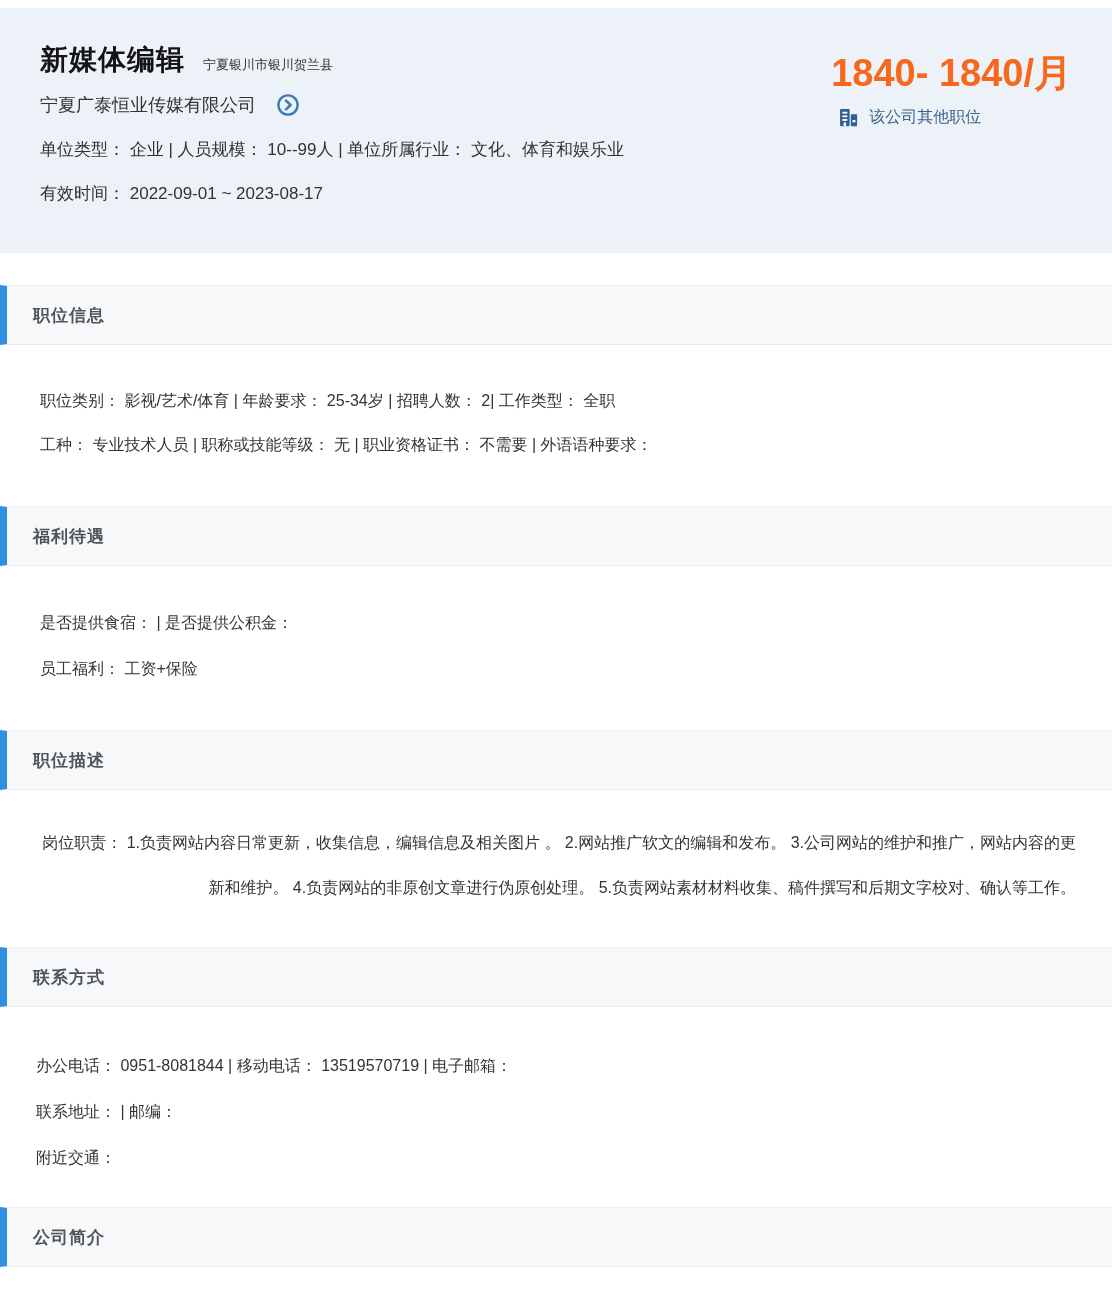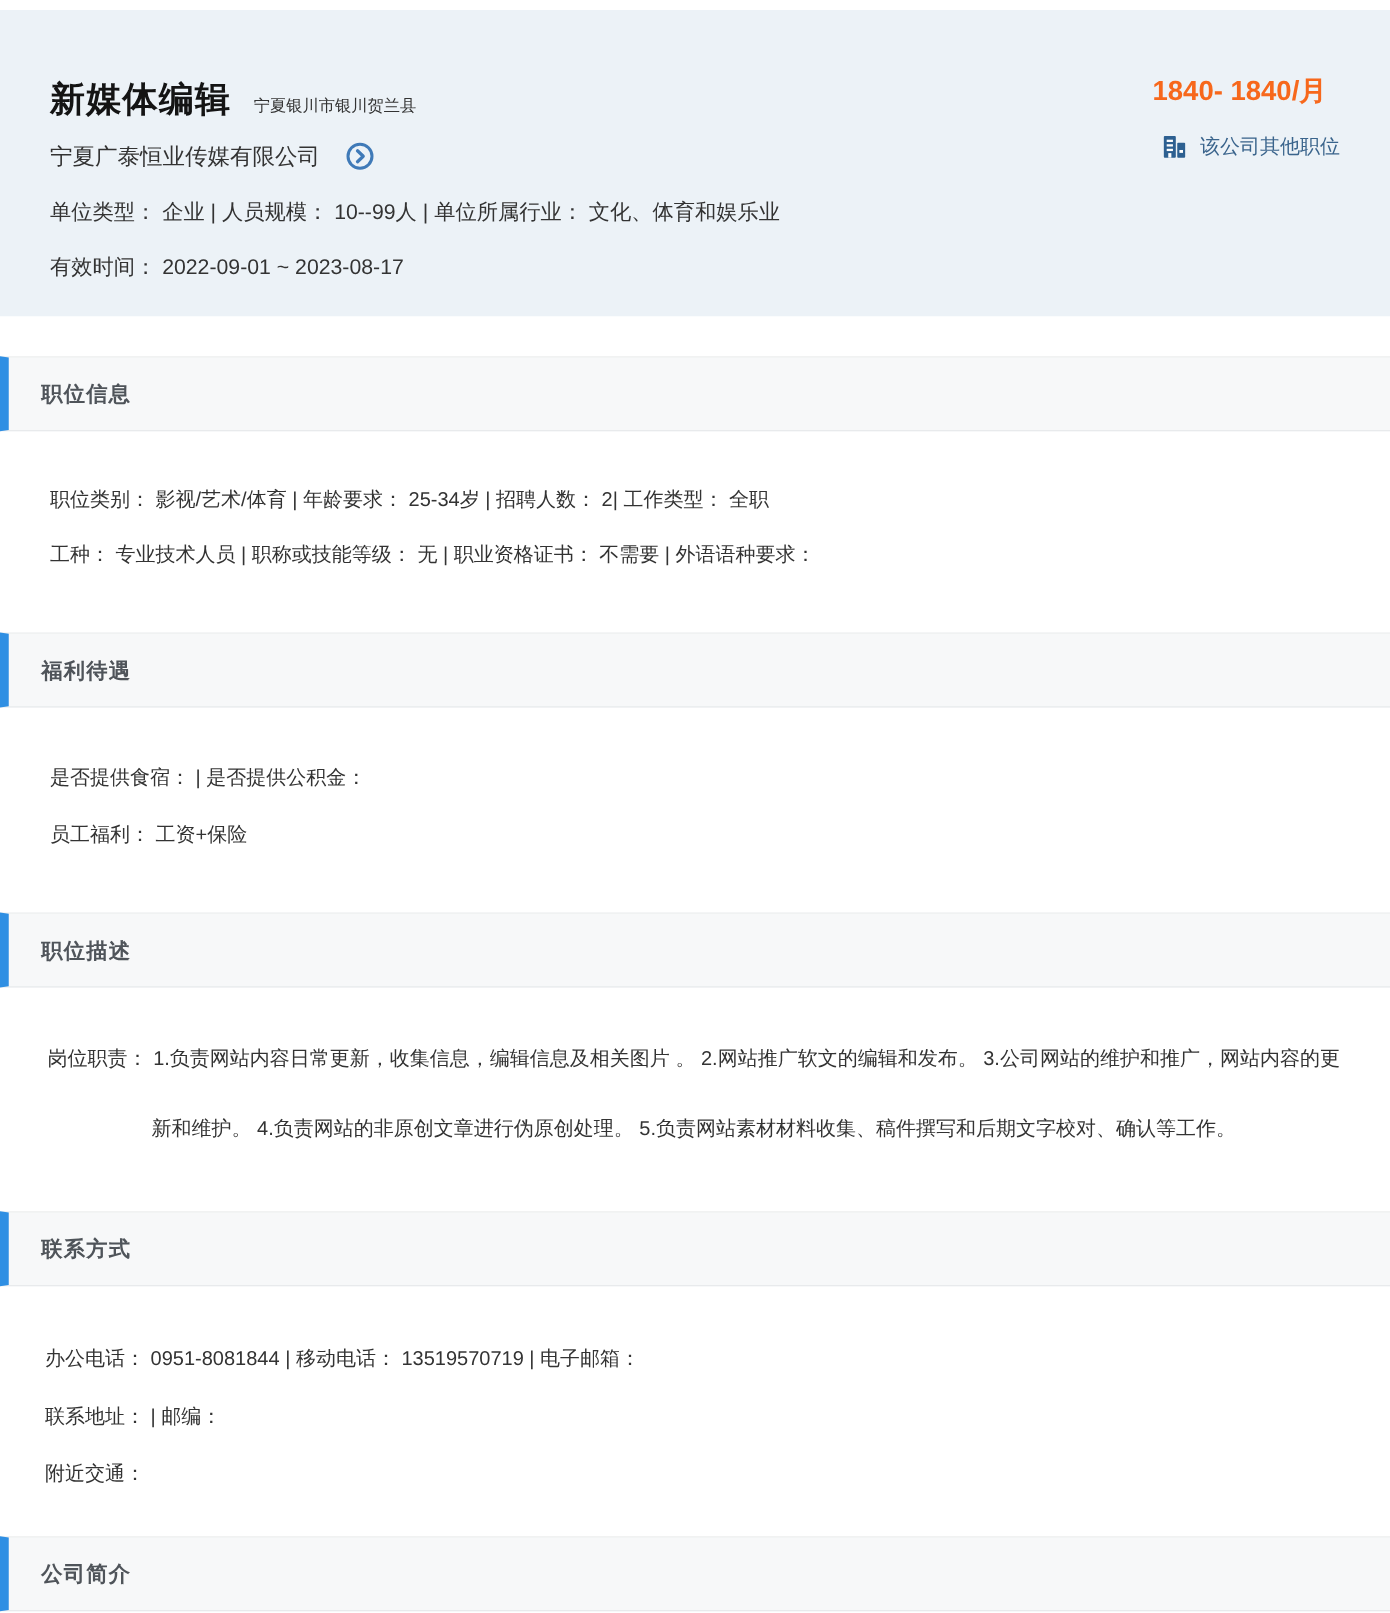--- a/index.html
+++ b/index.html
@@ -12,21 +12,21 @@
     font-family: "Liberation Sans", "DejaVu Sans", sans-serif;
     color: #333333;
   }
 
   
   .hero {
     margin-top: 8px;
     height: 245px;
     background: #ecf2f7;
     position: relative;
-    padding: 56px 42px 0 40px;
+    padding: 36px 42px 0 40px;
   }
   .title-row { display: flex; align-items: baseline; gap: 18px; }
   .job-title {
     margin: 0;
     font-size: 28px;
     line-height: 32px;
     font-weight: 700;
     color: #141414;
     letter-spacing: 1px;
   }
@@ -46,21 +46,21 @@
 
   .hero-right {
     position: absolute;
     top: 46px;
     right: 40px;
     display: flex;
     flex-direction: column;
     align-items: flex-start;
   }
   .salary {
-    font-size: 22px;
+    font-size: 38px;
     line-height: 38px;
     font-weight: 700;
     color: #f7681c;
     white-space: nowrap;
     text-align: center;
   }
   .other-jobs {
     margin-top: 14px;
     margin-left: 6px;
     display: flex;
@@ -95,21 +95,21 @@
     font-size: 16px;
     color: #333333;
   }
   .info-row { line-height: 44px; white-space: nowrap; }
 
   #sec-job-info   { margin-top: 32px; }
   #sec-welfare    { margin-top: 39px; }
   #sec-welfare .sec-body .info-row { line-height: 46px; }
   #sec-desc       { margin-top: 38px; }
   #sec-desc .sec-body { padding: 30px 36px 0 34px; }
-  .desc-paragraph { line-height: 56px; margin: 0; text-align: center; }
+  .desc-paragraph { line-height: 45px; margin: 0; text-align: right; }
   #sec-contact    { margin-top: 37px; }
   #sec-contact .sec-body { padding-top: 36px; padding-left: 36px; }
   #sec-contact .sec-body .info-row { line-height: 46px; }
   #sec-profile    { margin-top: 26px; }
 </style>
 </head>
 <body>
 
 <div class="page">
 

